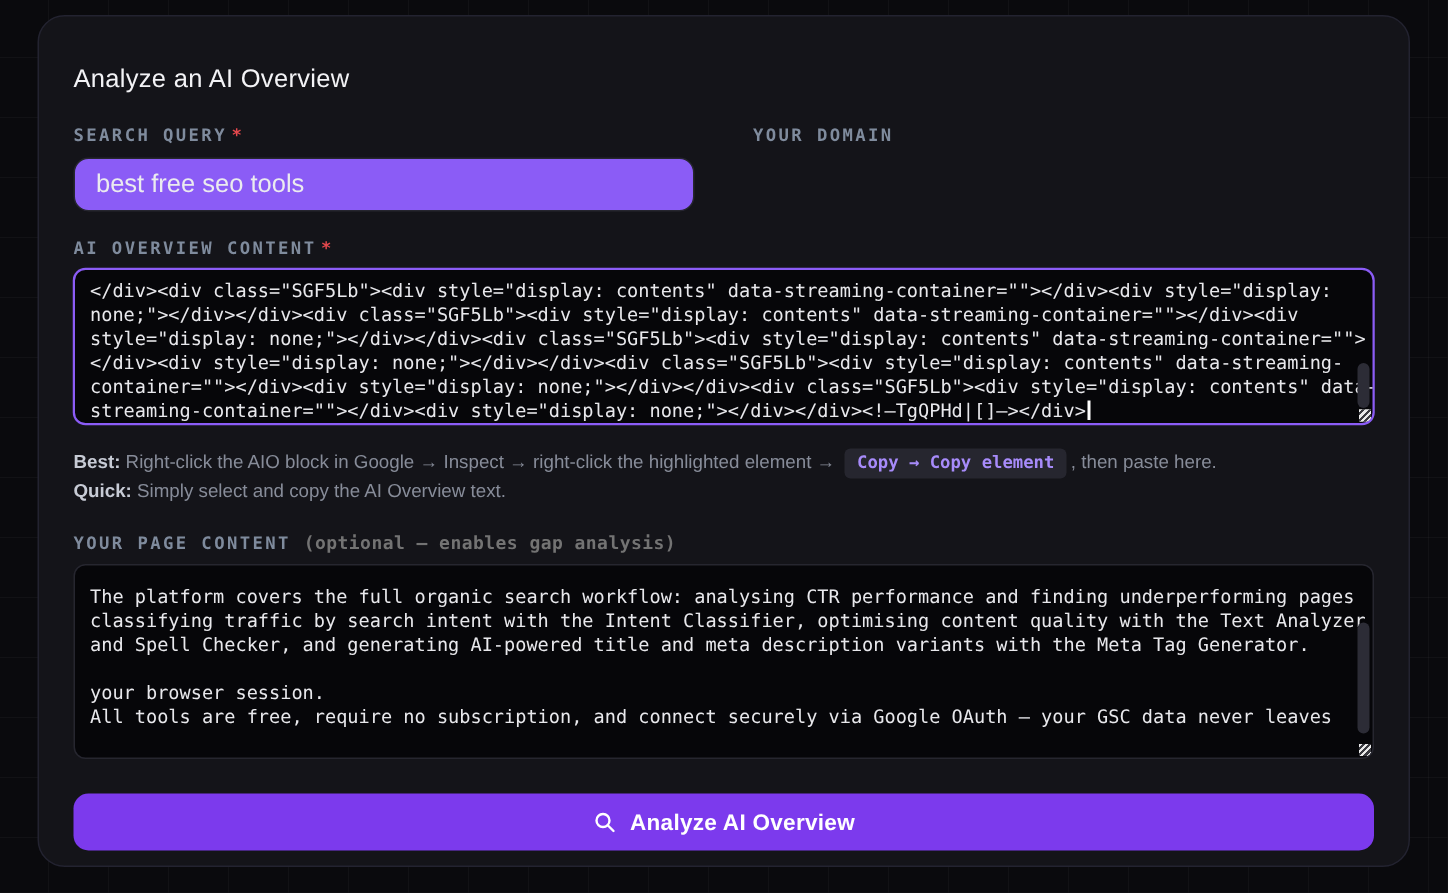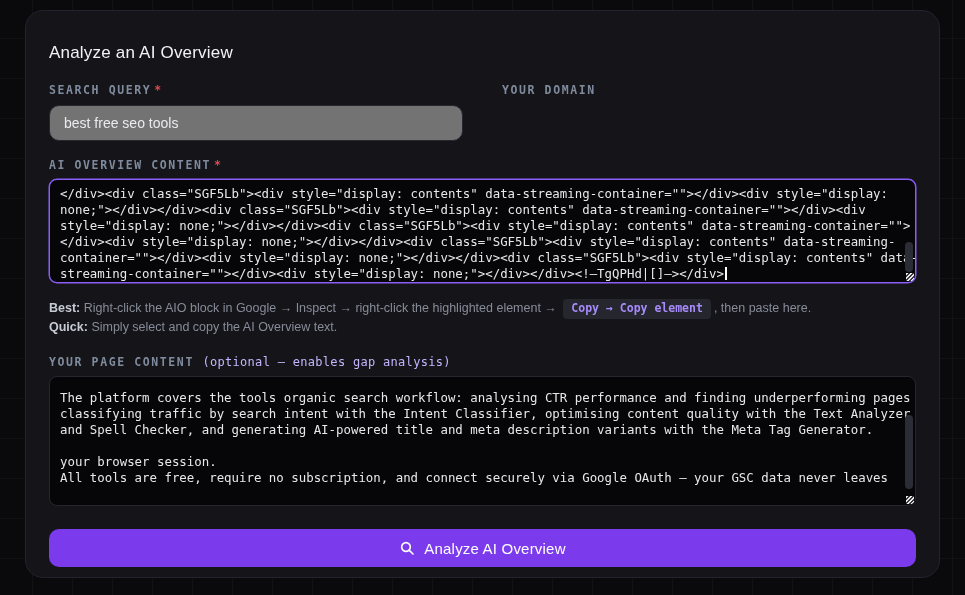--- a/index.html
+++ b/index.html
@@ -38,34 +38,34 @@
   .field-label {
     font-family: "DejaVu Sans Mono", monospace;
     font-size: 11.5px;
     font-weight: bold;
     letter-spacing: 1.6px;
     color: #7f8b9d;
     margin-bottom: 8px;
   }
   .req { color: #e5484d; margin-left: 3px; }
   .label-note {
-    font-weight: normal;
+    font-weight: bold;
     letter-spacing: 0.3px;
-    color: #c4b5fd;
+    color: #737373;
     font-size: 12px;
   }
   .text-input {
     width: 100%;
     height: 36px;
-    background: #737373;
+    background: #8b5cf6;
     border: 1px solid #26262f;
     border-radius: 10px;
     padding: 0 14px;
     color: #ebebef;
-    font-size: 14px;
+    font-size: 17px;
     font-family: "Liberation Sans", sans-serif;
     outline: none;
   }
   .section { margin-top: 17px; }
   .code-box {
     position: relative;
     width: 100%;
     background: #060609;
     border: 1px solid #26262f;
     border-radius: 8px;
@@ -124,21 +124,21 @@
   .analyze-btn {
     margin-top: 23px;
     width: 100%;
     height: 38px;
     background: #7c3aed;
     border: none;
     border-radius: 10px;
     color: #ffffff;
     font-family: "Liberation Sans", sans-serif;
     font-size: 15px;
-    font-weight: normal;
+    font-weight: bold;
     display: flex;
     align-items: center;
     justify-content: center;
     gap: 9px;
     cursor: pointer;
     letter-spacing: 0.2px;
   }
   .analyze-btn svg { display: block; }
 </style>
 </head>
@@ -181,21 +181,21 @@
       <div><span class="hl">Quick:</span><span> Simply select and copy the AI Overview text.</span></div>
     </div>
   </div>
 
   <div class="page-section">
     <div class="field-label">
       <span>YOUR PAGE CONTENT</span>
       <span class="label-note">(optional — enables gap analysis)</span>
     </div>
     <div class="code-box page-box">
-      <div class="code-line">The platform covers the tools organic search workflow: analysing CTR performance and finding underperforming pages</div>
+      <div class="code-line">The platform covers the full organic search workflow: analysing CTR performance and finding underperforming pages</div>
       <div class="code-line">classifying traffic by search intent with the Intent Classifier, optimising content quality with the Text Analyzer</div>
       <div class="code-line">and Spell Checker, and generating AI-powered title and meta description variants with the Meta Tag Generator.</div>
       <div class="code-line"></div>
       <div class="code-line">your browser session.</div>
       <div class="code-line">All tools are free, require no subscription, and connect securely via Google OAuth — your GSC data never leaves</div>
       <div class="scroll-thumb"></div>
       <div class="resize-grip"></div>
     </div>
   </div>
 

